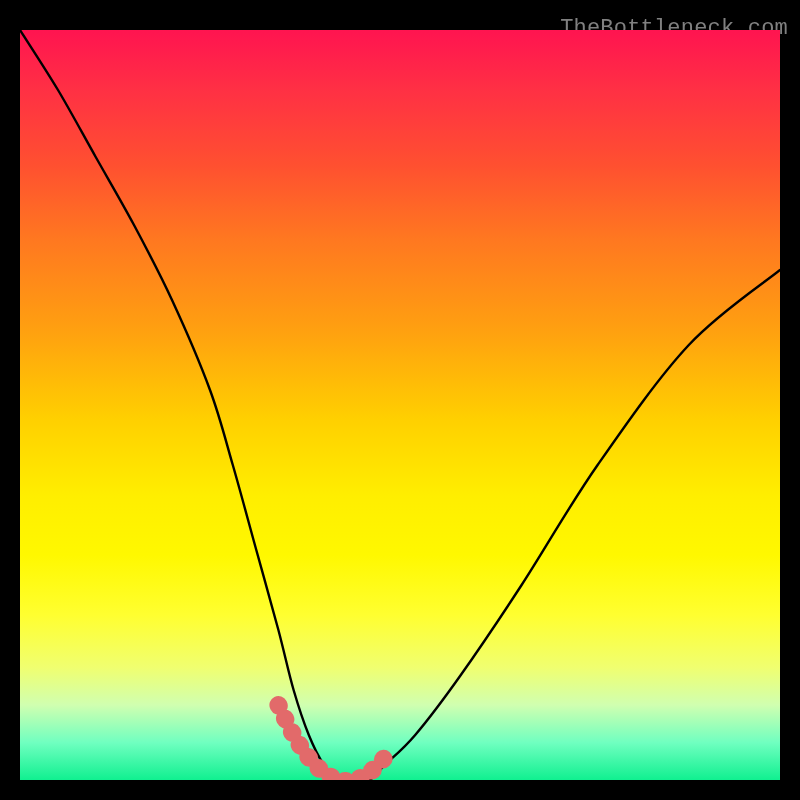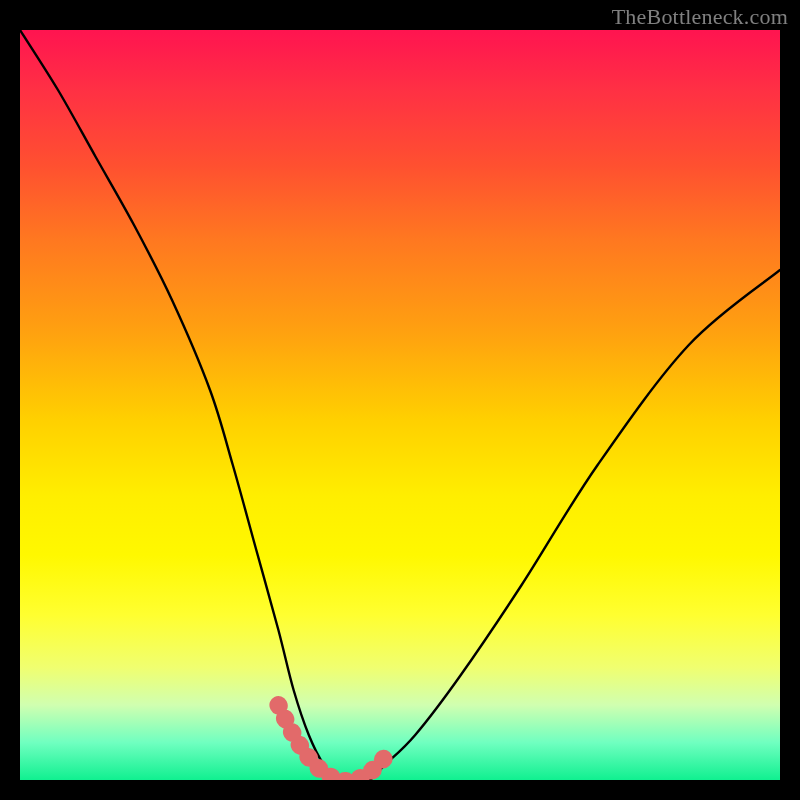--- a/index.html
+++ b/index.html
@@ -37,23 +37,23 @@
       #10f090 100%);
   }
   svg.curve {
     position: absolute;
     inset: 0;
     width: 100%;
     height: 100%;
   }
   .attribution {
     position: absolute;
-    top: 4px;
+    top: 16px;
     right: 12px;
-    font-family: Liberation Serif, serif;
+    font-family: Liberation Mono, monospace;
     font-size: 22px;
     color: #808080;
     letter-spacing: 0.2px;
   }
 </style>
 </head>
 <body>
 
 <div class="stage">
   <div class="attribution">TheBottleneck.com</div>

